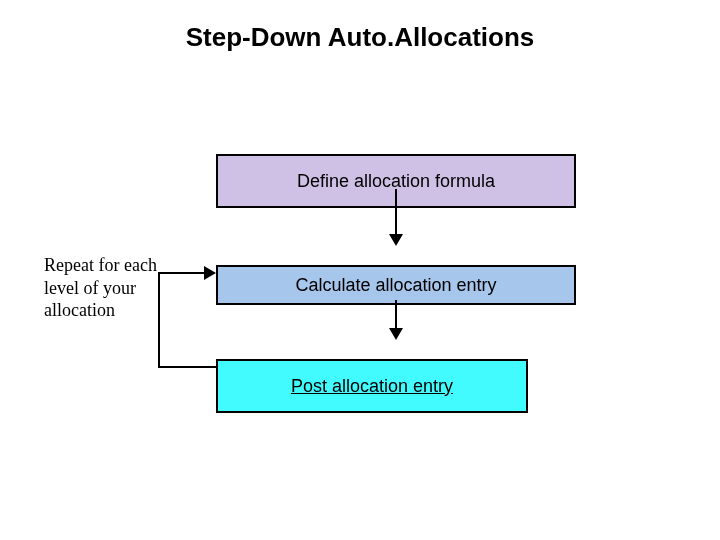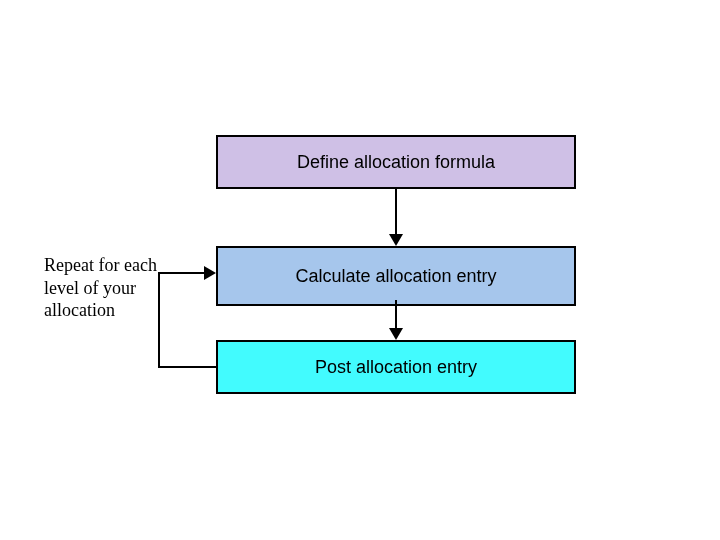--- a/index.html
+++ b/index.html
@@ -28,42 +28,44 @@
   .box {
     position: absolute;
     border: 2px solid #000;
     box-sizing: border-box;
     display: flex;
     align-items: center;
     justify-content: center;
     text-align: center;
     font-size: 18px;
     padding: 4px 8px;
+    margin-top: 19px;
   }
   .box-define {
     left: 216px;
     top: 135px;
     width: 360px;
     height: 54px;
     background: #cfc0e6;
   }
   .box-calculate {
     left: 216px;
     top: 246px;
     width: 360px;
-    height: 60px;
+    height: 40px;
     background: #a6c6ec;
     align-items: center;
   }
   .box-post {
     left: 216px;
     top: 340px;
-    width: 360px;
+    width: 312px;
     height: 54px;
     background: #42fbfe;
+    text-decoration: underline;
   }
   .repeat-label {
     position: absolute;
     left: 44px;
     top: 254px;
     width: 120px;
     font-size: 18px;
     line-height: 1.25;
     font-family: Liberation Serif, serif;
   }
@@ -87,20 +89,21 @@
   .hline, .vline {
     position: absolute;
     background: #000;
   }
 </style>
 </head>
 <body>
 
 <div class="slide">
 
+  <div class="title">Step-Down Auto.Allocations</div>
 
   <div class="box box-define">
     <span>Define allocation formula</span>
   </div>
 
   <div class="vline" style="left:395px; top:189px; width:2px; height:45px;"></div>
   <div class="arrow-head-down" style="left:389px; top:234px;"></div>
 
   <div class="box box-calculate">
     <span>Calculate allocation entry</span>

